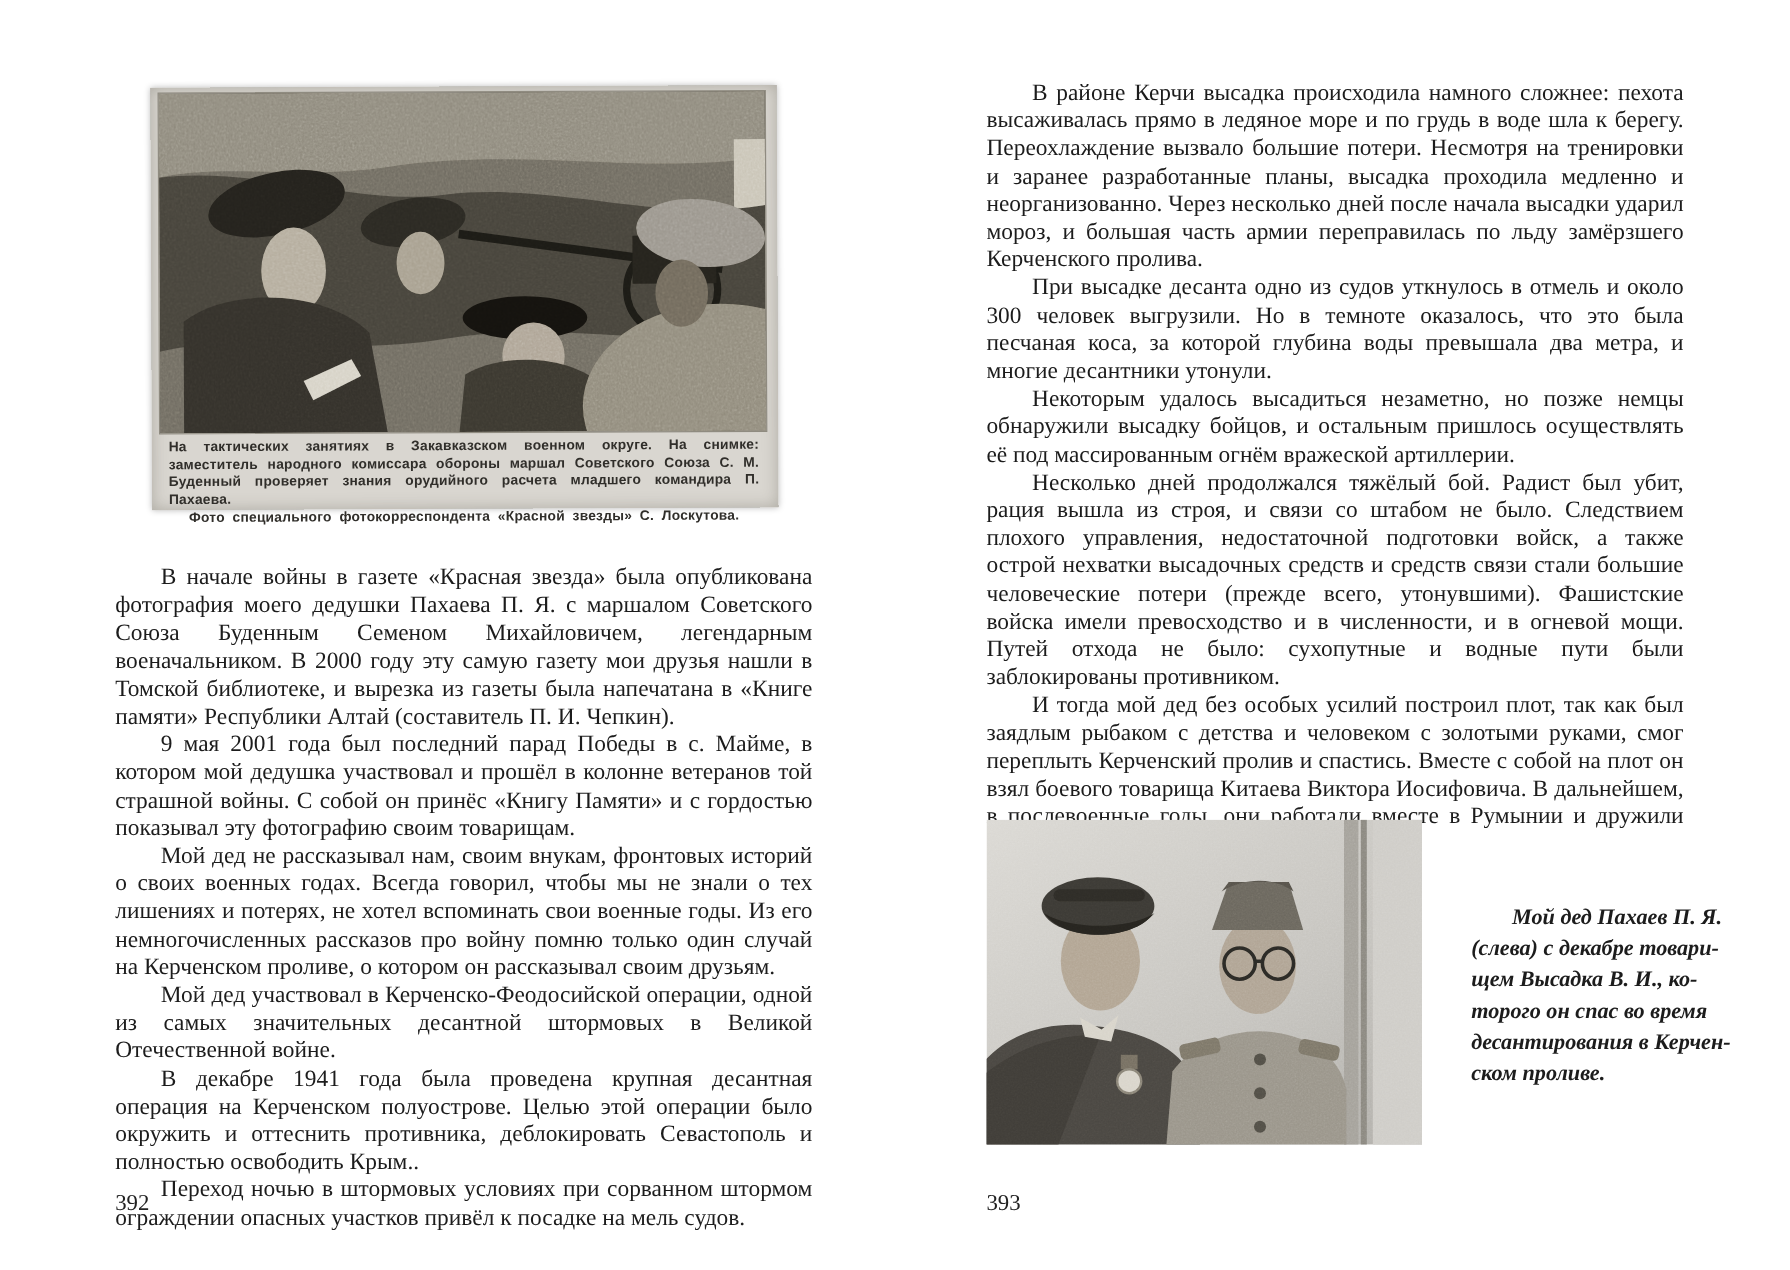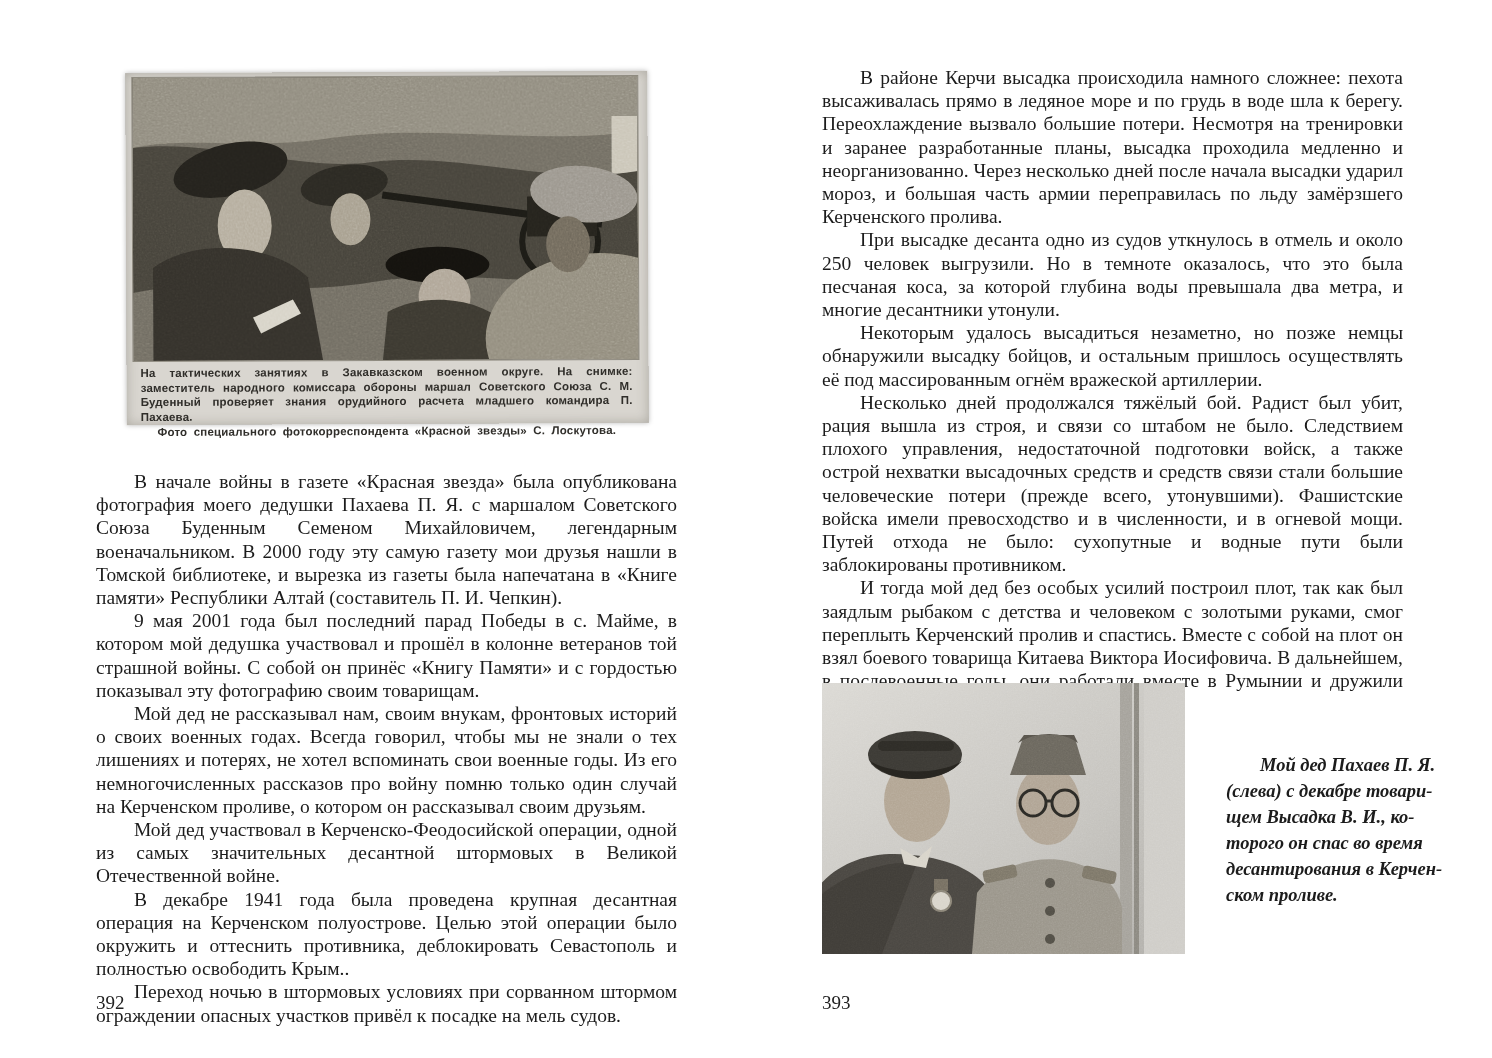--- a/index.html
+++ b/index.html
@@ -160,21 +160,21 @@
         <p>Переход ночью в штормовых условиях при сорванном штормом ограждении опасных участков привёл к посадке на мель судов.</p>
       </div>
 
     <div class="page-number" style="left:96px;">392</div>
   </section>
 
   <section class="page">
 
     <div class="body-text right-text">
         <p>В районе Керчи высадка происходила намного сложнее: пехота высаживалась прямо в ледяное море и по грудь в воде шла к берегу. Переохлаждение вызвало большие потери. Несмотря на тренировки и заранее разработанные планы, высадка проходила медленно и неорганизованно. Через несколько дней после начала высадки ударил мороз, и большая часть армии переправилась по льду замёрзшего Керченского пролива.</p>
-        <p>При высадке десанта одно из судов уткнулось в отмель и около 250 человек выгрузили. Но в темноте оказалось, что это была песчаная коса, за которой глубина воды превышала два метра, и многие десантники утонули.</p>
+        <p>При высадке десанта одно из судов уткнулось в отмель и около 300 человек выгрузили. Но в темноте оказалось, что это была песчаная коса, за которой глубина воды превышала два метра, и многие десантники утонули.</p>
         <p>Некоторым удалось высадиться незаметно, но позже немцы обнаружили высадку бойцов, и остальным пришлось осуществлять её под массированным огнём вражеской артиллерии.</p>
         <p>Несколько дней продолжался тяжёлый бой. Радист был убит, рация вышла из строя, и связи со штабом не было. Следствием плохого управления, недостаточной подготовки войск, а также острой нехватки высадочных средств и средств связи стали большие человеческие потери (прежде всего, утонувшими). Фашистские войска имели превосходство и в численности, и в огневой мощи. Путей отхода не было: сухопутные и водные пути были заблокированы противником.</p>
         <p>И тогда мой дед без особых усилий построил плот, так как был заядлым рыбаком с детства и человеком с золотыми руками, смог переплыть Керченский пролив и спастись. Вместе с собой на плот он взял боевого товарища Китаева Виктора Иосифовича. В дальнейшем, в послевоенные годы, они работали вместе в Румынии и дружили семьями.</p>
       </div>
 
     <figure class="portrait" aria-label="photo: two soldiers, my grandfather Pakhaev P. Ya. (left) with comrade Kitaev V. I.">
       <svg viewBox="0 0 363 271" preserveAspectRatio="none">
         <defs>
           <linearGradient id="pt-bg" x1="0" y1="0" x2="1" y2="1">
             <stop offset="0" stop-color="#dbd9d4"></stop>

